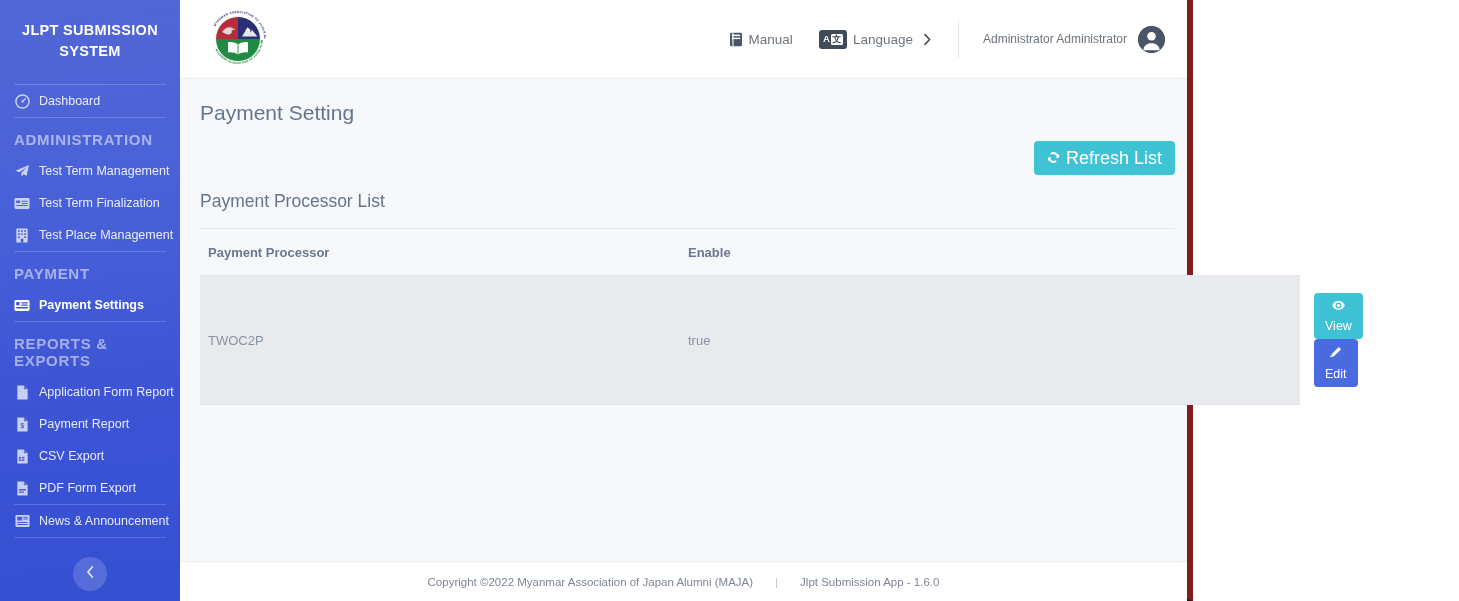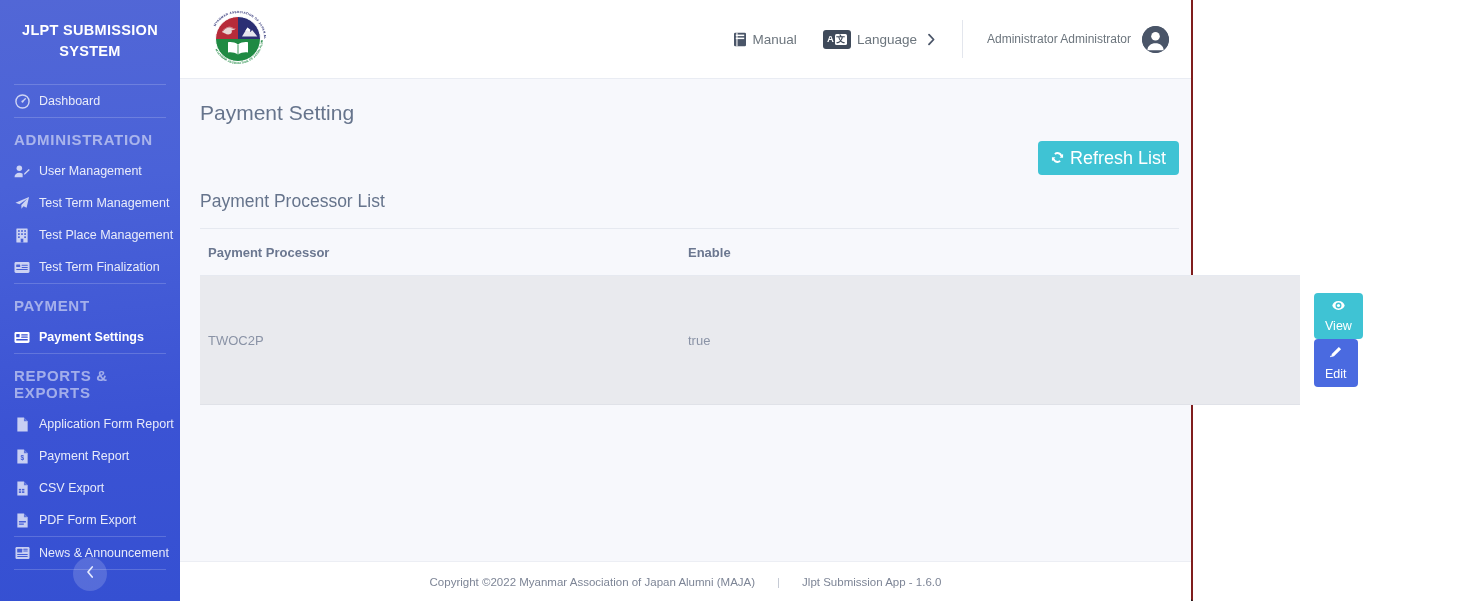--- a/index.html
+++ b/index.html
@@ -10,21 +10,21 @@
     overflow: hidden;
     font-family: "Liberation Sans", sans-serif;
     background: #ffffff;
   }
 
   #app {
     position: relative;
     width: 1193px;
     height: 601px;
     display: flex;
-    border-right: 2px solid #7f1d1d;
+    border-right: 6px solid #7f1d1d;
     border-bottom: 2px solid #1b1b1b;
     background: #f7f8fc;
     justify-content: center;
   }
 
   
   #sidebar {
     width: 180px;
     flex: 0 0 180px;
     height: 601px;
@@ -319,73 +319,63 @@
             <circle cx="8" cy="8" r="1.2"></circle>
           </svg>
       </span>
       <span class="si-label">Dashboard</span>
     </div>
 
     <div class="side-sep"></div>
 
     <div class="side-group-label">ADMINISTRATION</div>
 
-    <div class="side-item">
-      <span class="si-icon">
-        <svg width="16" height="15" viewBox="0 0 18 16" fill="#ffffff">
-            <circle cx="6" cy="4.3" r="3.1"></circle>
-            <path d="M0.6 14.5c0-3.1 2.4-5 5.4-5 1.4 0 2.7.4 3.7 1.1v3.9z"></path>
-            <path d="M16.6 5.1l1.1 1.1-5 5-1.6.5.5-1.6z"></path>
-          </svg>
-      </span>
-      <span class="si-label">User Management</span>
-    </div>
 
     <div class="side-item">
       <span class="si-icon">
         <svg width="16" height="15" viewBox="0 0 16 16" fill="#ffffff">
             <path d="M15.5 1.1L1 7.2l4.3 1.5L13.6 3 7.3 9.6l.1 4 2.2-2.7 3.3 1.6z"></path>
           </svg>
       </span>
       <span class="si-label">Test Term Management</span>
+    </div>
+
+    <div class="side-item">
+      <span class="si-icon">
+        <svg width="16" height="13" viewBox="0 0 16 12" fill="#ffffff">
+            <rect x="0.5" y="0.5" width="15" height="11" rx="1.4"></rect>
+            <g fill="#4a62d8">
+              <rect x="2.2" y="3" width="4" height="2.6" rx="0.4"></rect>
+              <rect x="7.6" y="3.2" width="6.2" height="1.1" rx="0.4"></rect>
+              <rect x="7.6" y="5.4" width="6.2" height="1.1" rx="0.4"></rect>
+              <rect x="2.2" y="7.4" width="11.6" height="1.1" rx="0.4"></rect>
+            </g>
+          </svg>
+      </span>
+      <span class="si-label">Test Term Finalization</span>
     </div>
 
     <div class="side-item">
       <span class="si-icon">
         <svg width="14" height="15" viewBox="0 0 14 16" fill="#ffffff">
             <rect x="1" y="0.5" width="12" height="15" rx="0.6"></rect>
             <g fill="#4a62d8">
               <rect x="2.8" y="2.3" width="1.8" height="1.8"></rect>
               <rect x="6.1" y="2.3" width="1.8" height="1.8"></rect>
               <rect x="9.4" y="2.3" width="1.8" height="1.8"></rect>
               <rect x="2.8" y="5.6" width="1.8" height="1.8"></rect>
               <rect x="6.1" y="5.6" width="1.8" height="1.8"></rect>
               <rect x="9.4" y="5.6" width="1.8" height="1.8"></rect>
               <rect x="2.8" y="8.9" width="1.8" height="1.8"></rect>
               <rect x="9.4" y="8.9" width="1.8" height="1.8"></rect>
               <rect x="5.6" y="11.4" width="2.8" height="4.1"></rect>
             </g>
           </svg>
       </span>
       <span class="si-label">Test Place Management</span>
-    </div>
-
-    <div class="side-item">
-      <span class="si-icon">
-        <svg width="16" height="13" viewBox="0 0 16 12" fill="#ffffff">
-            <rect x="0.5" y="0.5" width="15" height="11" rx="1.4"></rect>
-            <g fill="#4a62d8">
-              <rect x="2.2" y="3" width="4" height="2.6" rx="0.4"></rect>
-              <rect x="7.6" y="3.2" width="6.2" height="1.1" rx="0.4"></rect>
-              <rect x="7.6" y="5.4" width="6.2" height="1.1" rx="0.4"></rect>
-              <rect x="2.2" y="7.4" width="11.6" height="1.1" rx="0.4"></rect>
-            </g>
-          </svg>
-      </span>
-      <span class="si-label">Test Term Finalization</span>
     </div>
 
     <div class="side-sep"></div>
 
     <div class="side-group-label">PAYMENT</div>
 
     <div class="side-item active">
       <span class="si-icon">
         <svg width="16" height="13" viewBox="0 0 16 12" fill="#ffffff">
             <rect x="0.5" y="0.5" width="15" height="11" rx="1.4"></rect>

